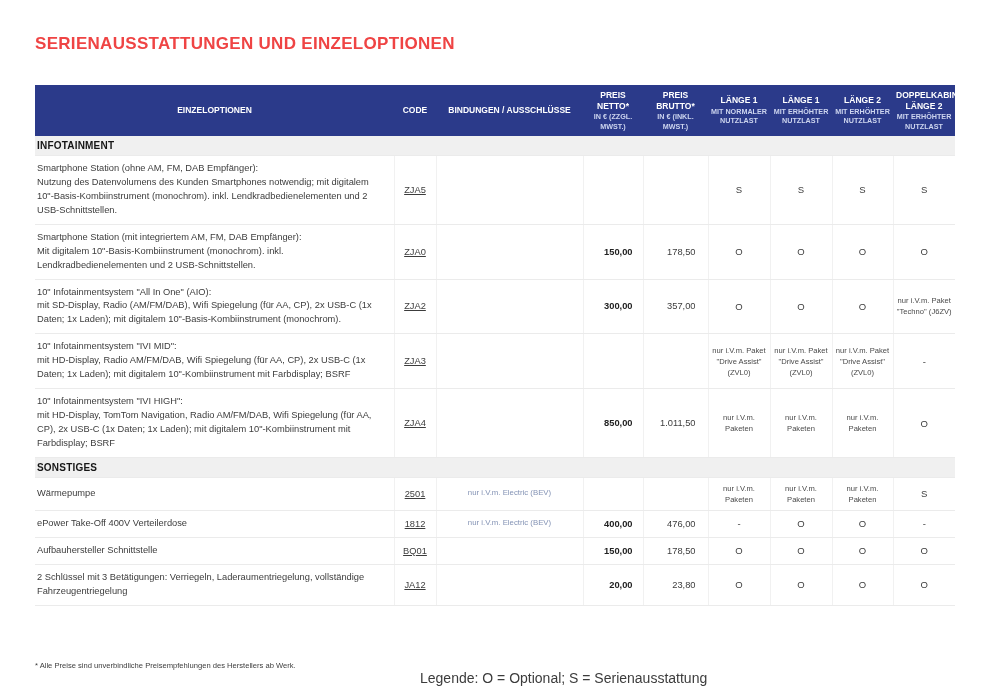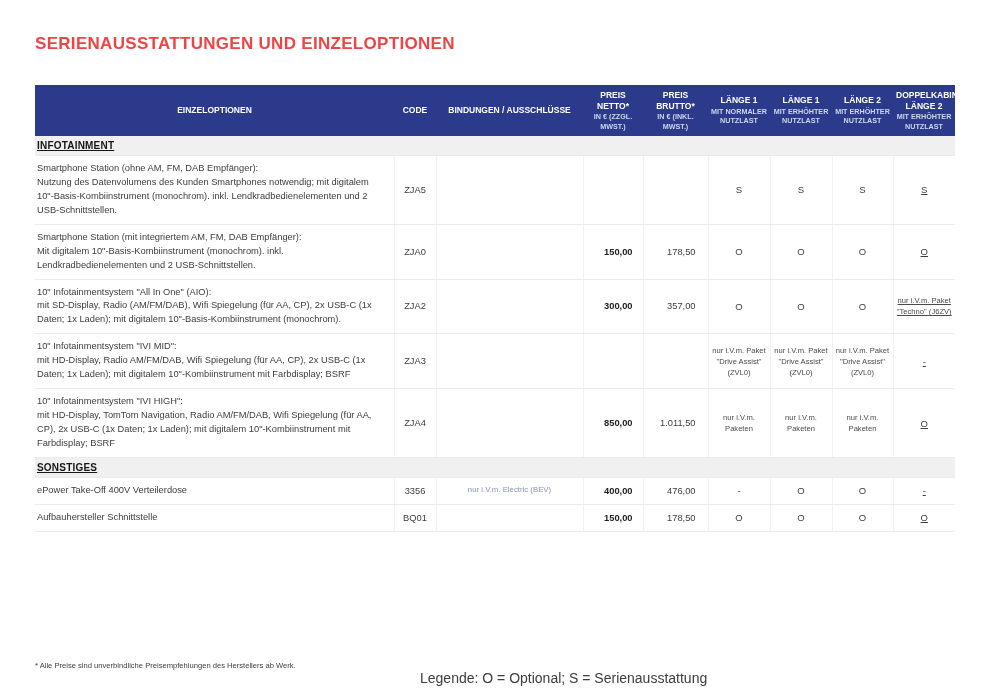--- a/index.html
+++ b/index.html
@@ -15,29 +15,29 @@
     position:absolute;left:35px;top:85px;width:920px;border-collapse:collapse;
     table-layout:fixed;font-size:9.3px;
   }
   thead th{
     background:#2b3a8a;color:#ffffff;vertical-align:middle;text-align:center;
     padding:5px 3px;height:33px;font-weight:700;
   }
   .h-main{font-size:8.5px;font-weight:700;line-height:1.25;text-transform:uppercase;}
   .h-sub{font-size:7.2px;font-weight:600;color:#cdd5ef;line-height:1.3;margin-top:1px;text-transform:uppercase;}
   td{border-bottom:1px solid #ebebeb;border-right:1px solid #f1f1f1;vertical-align:middle;}
-  td:last-child{border-right:none;text-decoration:underline;}
+  td:last-child{border-right:none;}
   tr.section-row td{
     background:#f0f0f0;font-weight:700;font-size:10px;color:#161616;
     padding:4px 2px;border-right:none;letter-spacing:.2px;
   }
   td.desc{
     text-align:left;padding:6px 8px 6px 2px;line-height:1.5;white-space:pre-line;color:#3c3c3c;
   }
-  td.code{text-align:center;padding:4px 2px;color:#3c3c3c;}
+  td.code{text-align:center;padding:4px 2px;color:#3c3c3c;text-decoration:underline;}
   td.bind{text-align:center;padding:4px 6px;font-size:7.8px;color:#8493b5;line-height:1.4;}
   td.netto{text-align:right;padding:4px 10px 4px 2px;font-weight:700;color:#222;margin-top:35px;}
   td.brutto{text-align:right;padding:4px 12px 4px 6px;color:#3c3c3c;}
   td.avail{text-align:center;padding:4px 4px;font-size:9.5px;color:#3c3c3c;}
   td.avail.small-note{font-size:7.6px;line-height:1.45;color:#4a4a4a;padding:5px 3px;}
   .footnote{position:absolute;left:35px;top:661px;font-size:7.6px;color:#3c3c3c;text-align:center;}
   .legend{position:absolute;left:420px;top:661px;font-size:14px;color:#3c3c3c;margin-top:9px;}
 </style>
 </head>
 <body>
@@ -154,38 +154,60 @@
         <td class="brutto">1.011,50</td>
         <td class="avail small-note">nur i.V.m. Paketen</td>
         <td class="avail small-note">nur i.V.m. Paketen</td>
         <td class="avail small-note">nur i.V.m. Paketen</td>
         <td class="avail">O</td>
       </tr>
       <tr class="section-row">
         <td colspan="9">SONSTIGES</td>
       </tr>
       <tr class="option-row">
+        <td class="desc">Wärmepumpe</td>
+        <td class="code">2501</td>
+        <td class="bind">nur i.V.m. Electric (BEV)</td>
+        <td class="netto"></td>
+        <td class="brutto"></td>
+        <td class="avail small-note">nur i.V.m. Paketen</td>
+        <td class="avail small-note">nur i.V.m. Paketen</td>
+        <td class="avail small-note">nur i.V.m. Paketen</td>
+        <td class="avail">S</td>
+      </tr>
+      <tr class="option-row">
         <td class="desc">ePower Take-Off 400V Verteilerdose</td>
-        <td class="code">3356</td>
+        <td class="code">1812</td>
         <td class="bind">nur i.V.m. Electric (BEV)</td>
         <td class="netto">400,00</td>
         <td class="brutto">476,00</td>
         <td class="avail">-</td>
         <td class="avail">O</td>
         <td class="avail">O</td>
         <td class="avail">-</td>
       </tr>
       <tr class="option-row">
         <td class="desc">Aufbauhersteller Schnittstelle</td>
         <td class="code">BQ01</td>
         <td class="bind"></td>
         <td class="netto">150,00</td>
         <td class="brutto">178,50</td>
         <td class="avail">O</td>
         <td class="avail">O</td>
         <td class="avail">O</td>
         <td class="avail">O</td>
       </tr>
+      <tr class="option-row">
+        <td class="desc">2 Schlüssel mit 3 Betätigungen: Verriegeln, Laderaumentriegelung, vollständige Fahrzeugentriegelung</td>
+        <td class="code">JA12</td>
+        <td class="bind"></td>
+        <td class="netto">20,00</td>
+        <td class="brutto">23,80</td>
+        <td class="avail">O</td>
+        <td class="avail">O</td>
+        <td class="avail">O</td>
+        <td class="avail">O</td>
+      </tr>
     </tbody>
 </table>
 
 <div class="footnote">* Alle Preise sind unverbindliche Preisempfehlungen des Herstellers ab Werk.</div>
 <div class="legend">Legende: O = Optional; S = Serienausstattung</div>
 
 </body></html>

